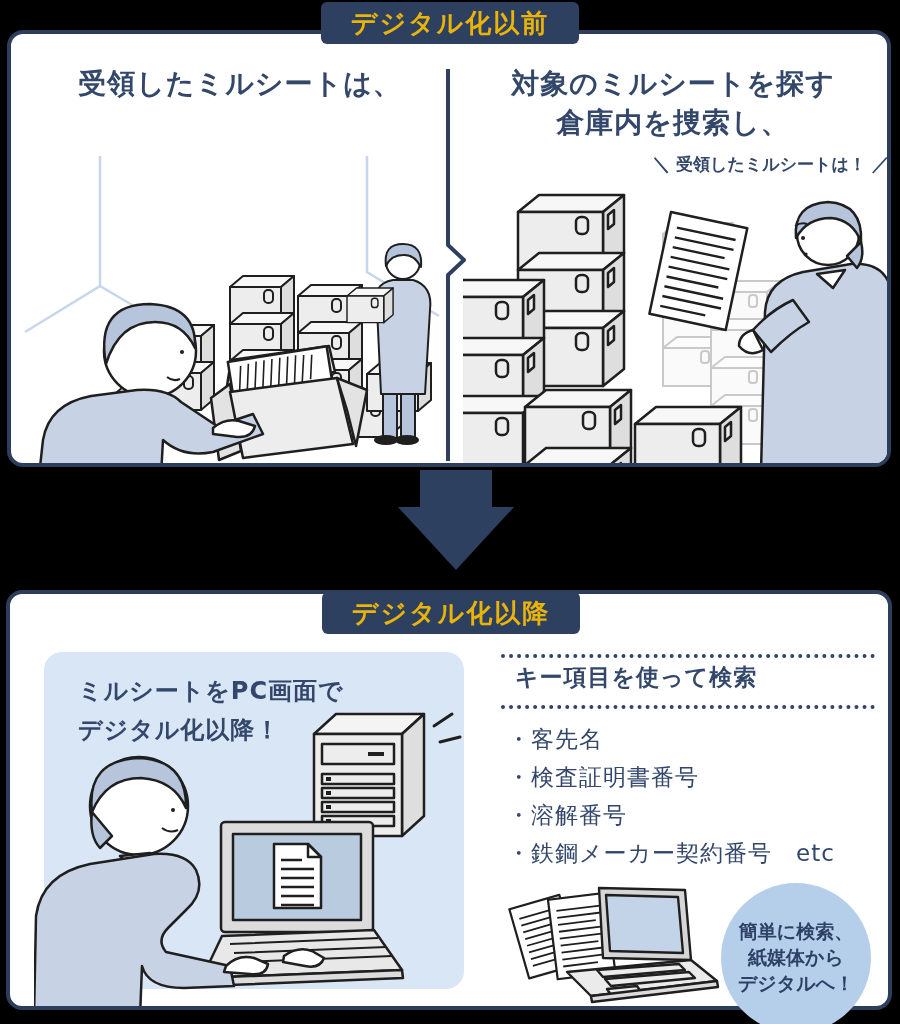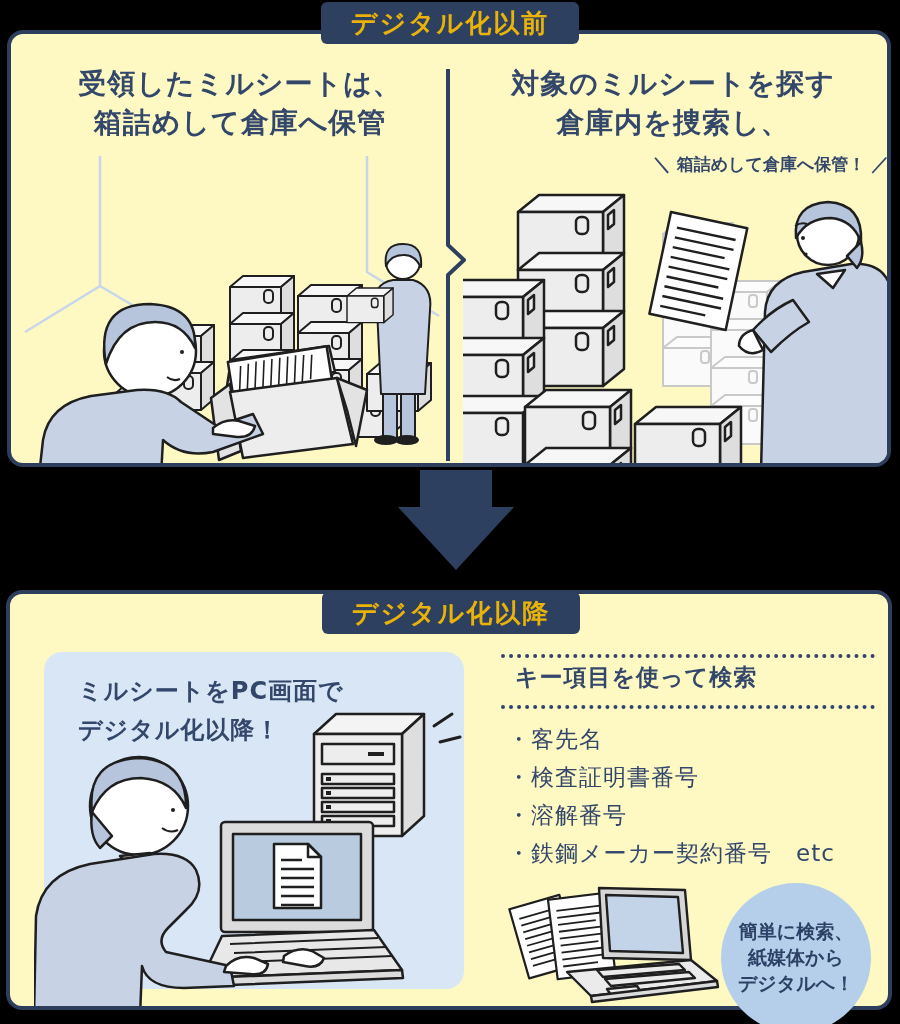--- a/index.html
+++ b/index.html
@@ -1,21 +1,21 @@
 <!DOCTYPE html>
 <html><head>
 <meta charset="utf-8">
 <style>
   * { margin:0; padding:0; box-sizing:border-box; }
   html,body { background:#000; }
   body { font-family:"DejaVu Sans", sans-serif; }
   #canvas { position:relative; width:900px; height:1024px; background:#000; overflow:hidden; }
   .abs { position:absolute; }
 
-  .panel { position:absolute; background:#fef9c3; border:4px solid #2d3e5c; border-radius:16px; overflow:hidden; }
+  .panel { position:absolute; background:#ffffff; border:4px solid #2d3e5c; border-radius:16px; overflow:hidden; }
   #panel-before { left:7px; top:30px; width:884px; height:437px; }
   #panel-after  { left:6px; top:590px; width:886px; height:420px; }
 
   .badge { position:absolute; width:258px; height:42px; background:#2e4060; border-radius:6px;
            color:#eab308; font-weight:700; font-size:26px; letter-spacing:2px;
            display:flex; align-items:center; justify-content:center; z-index:5; }
   #badge-before { left:321px; top:2px; }
   #badge-after  { left:322px; top:592px; }
 
   .headline { position:absolute; color:#33476b; font-weight:700; font-size:28px;
@@ -45,31 +45,30 @@
 </style>
 </head>
 <body>
 
 <div id="canvas">
 
   <div id="panel-before" class="panel">
 
     <div id="headline-left" class="headline">
       <div>受領したミルシートは、</div>
-      <div>箱詰めして倉庫へ保管</div>
     </div>
 
     <div id="headline-right" class="headline">
       <div>対象のミルシートを探す</div>
       <div>倉庫内を捜索し、</div>
     </div>
 
     <div class="annotation">
       <span class="mark">＼</span>
-      <span>箱詰めして倉庫へ保管！</span>
+      <span>受領したミルシートは！</span>
       <span class="mark">／</span>
     </div>
 
     <svg class="abs" style="left:432px;top:35px" width="26" height="392" viewBox="0 0 26 392">
       <path d="M5 0 V176 L21 191 L5 206 V392" fill="none" stroke="#2e4060" stroke-width="4" stroke-linejoin="round"></path>
     </svg>
 
     <svg class="abs" style="left:4px;top:112px" width="430" height="330" viewBox="0 0 430 330">
       <defs>
         <g id="bxS" stroke="#1f1f1f" stroke-width="2" stroke-linejoin="round">

